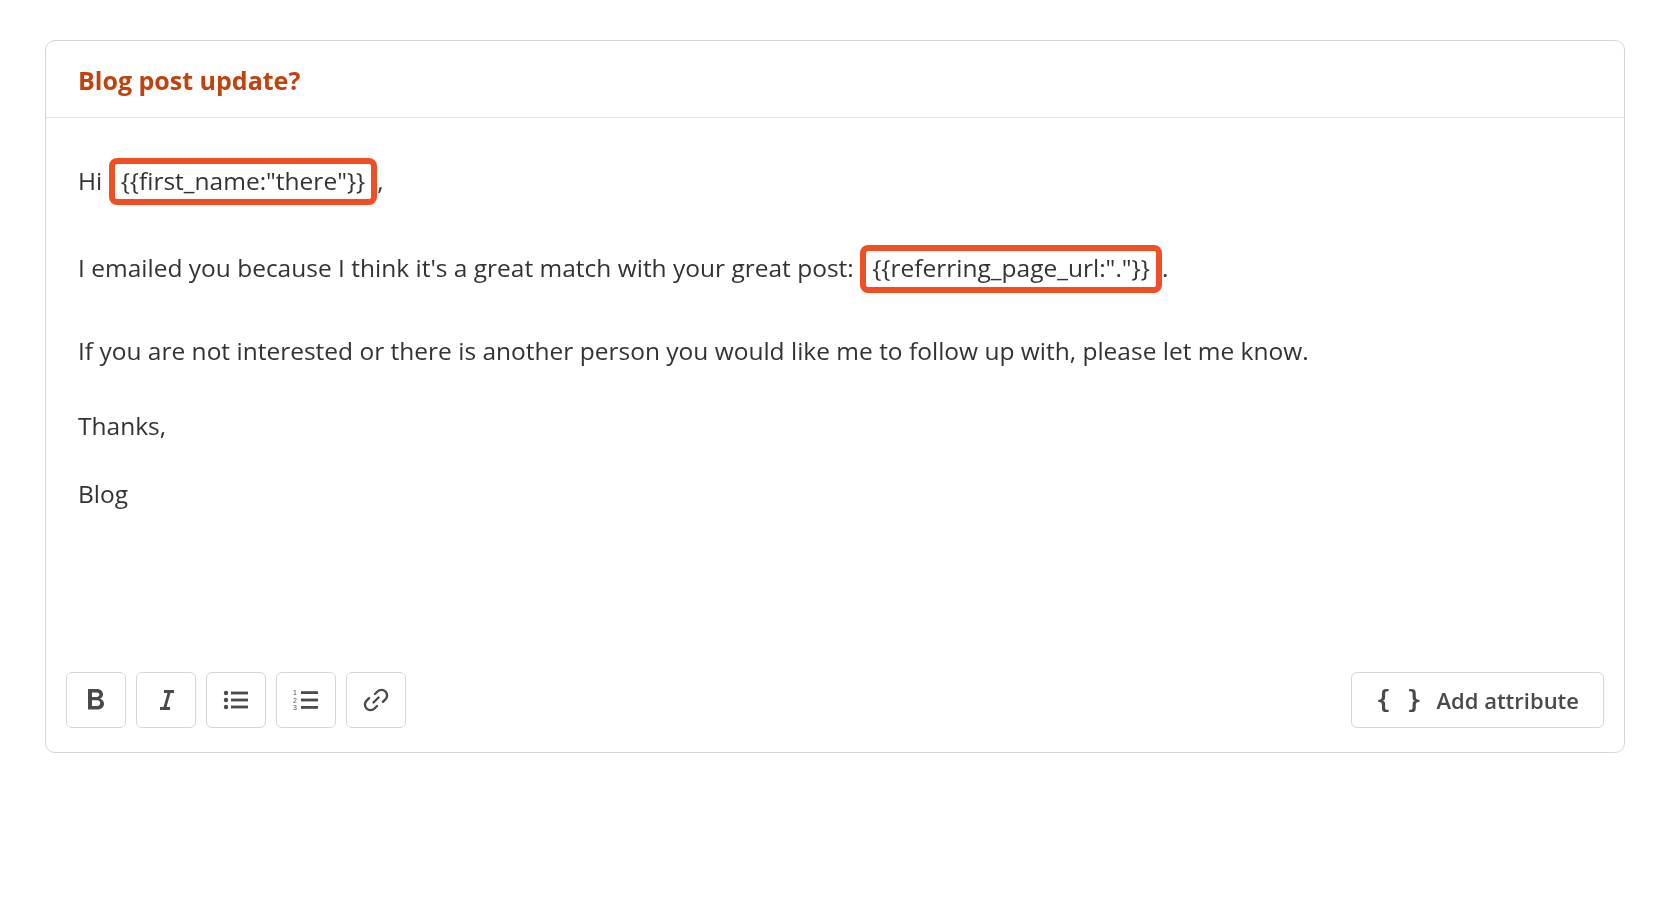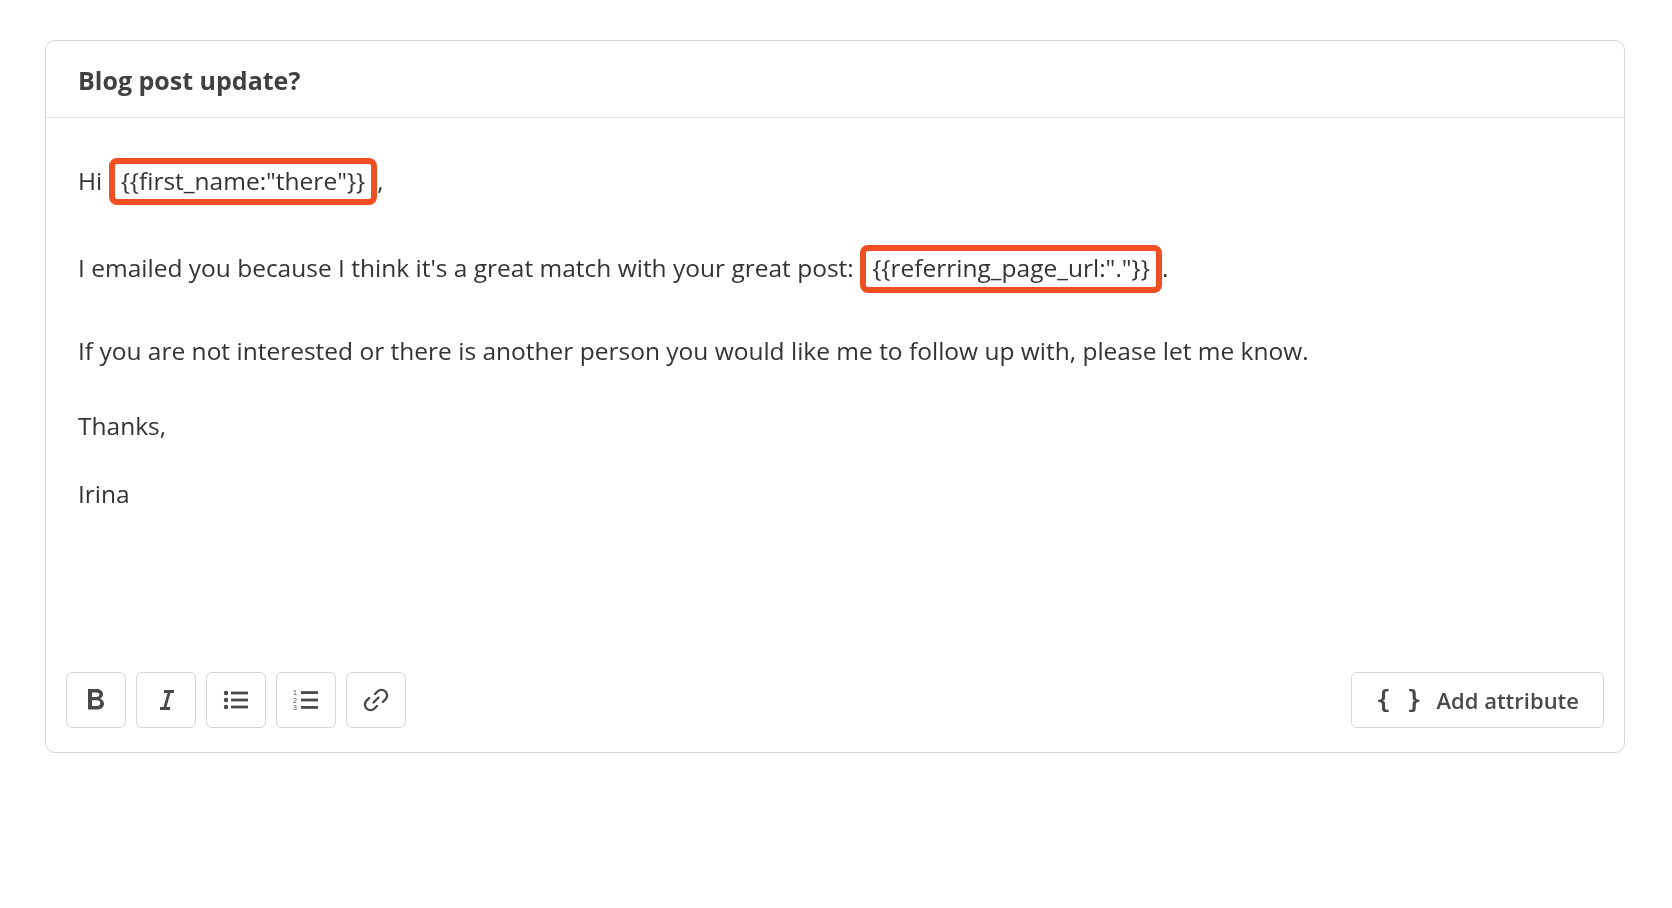--- a/index.html
+++ b/index.html
@@ -25,21 +25,21 @@
     background: #ffffff;
     overflow: hidden;
   }
   .subject-row {
     padding: 22px 32px 20px 32px;
     border-bottom: 1px solid #e2e2e2;
   }
   .subject-text {
     font-weight: 700;
     font-size: 25px;
-    color: #404040;
+    color: #c2410c;
   }
   .body-area {
     padding: 40px 32px 10px 32px;
     font-size: 24.5px;
     line-height: 1.45;
     color: #333333;
     min-height: 540px;
   }
   .body-area p {
     margin: 0 0 40px 0;
@@ -113,21 +113,21 @@
       </p>
 
 
       <p>
         <span>I emailed you because I think it's a great match with your great post: </span><span class="highlight-box"><span>{{referring_page_url:"."}}</span></span><span>.</span>
       </p>
 
       <p>If you are not interested or there is another person you would like me to follow up with, please let me know.</p>
 
       <p class="tight">Thanks,</p>
-      <p class="tight">Irina</p>
+      <p class="tight">Blog</p>
 
     </div>
 
     <div class="toolbar">
       <div class="toolbar-left">
 
         <div class="tbtn">
           <span>
             <svg width="24" height="26" viewBox="0 0 24 26">
               <path d="M4 2 H13 C16.5 2 19 4.3 19 7.3 C19 9.4 17.8 11 16 11.7 C18.4 12.3 20 14.2 20 16.7 C20 20.1 17.3 22.5 13.5 22.5 H4 Z M8 5.4 V10 H12.6 C14.3 10 15.4 9 15.4 7.6 C15.4 6.2 14.3 5.4 12.6 5.4 Z M8 13.2 V19.1 H13.1 C15 19.1 16.2 18 16.2 16.1 C16.2 14.3 15 13.2 13.1 13.2 Z" fill="#4a4a4a"></path>

